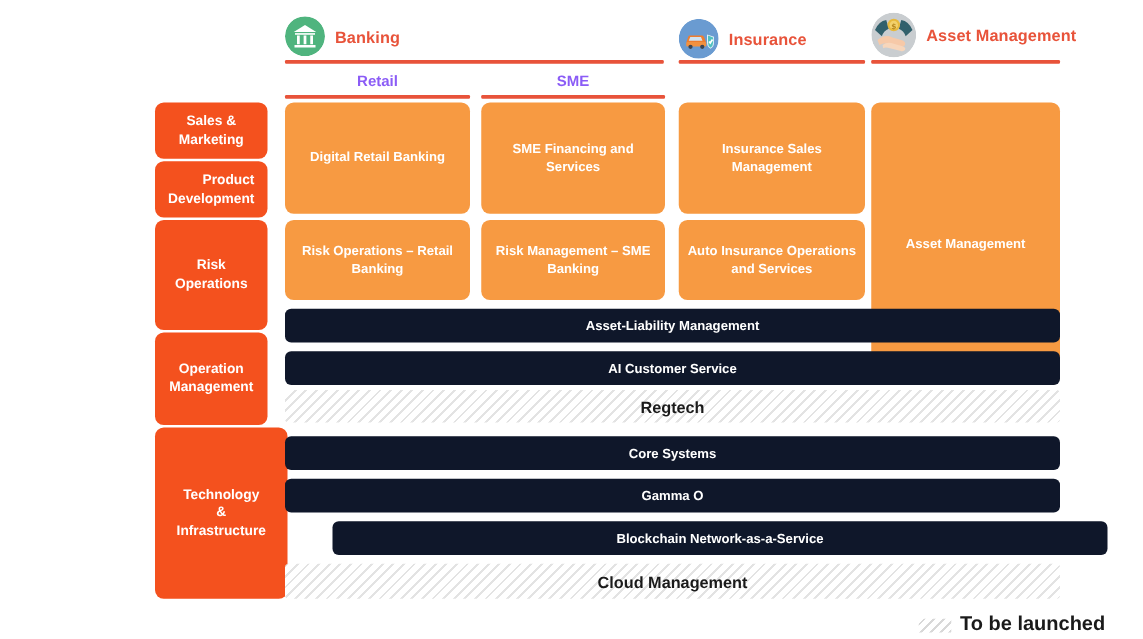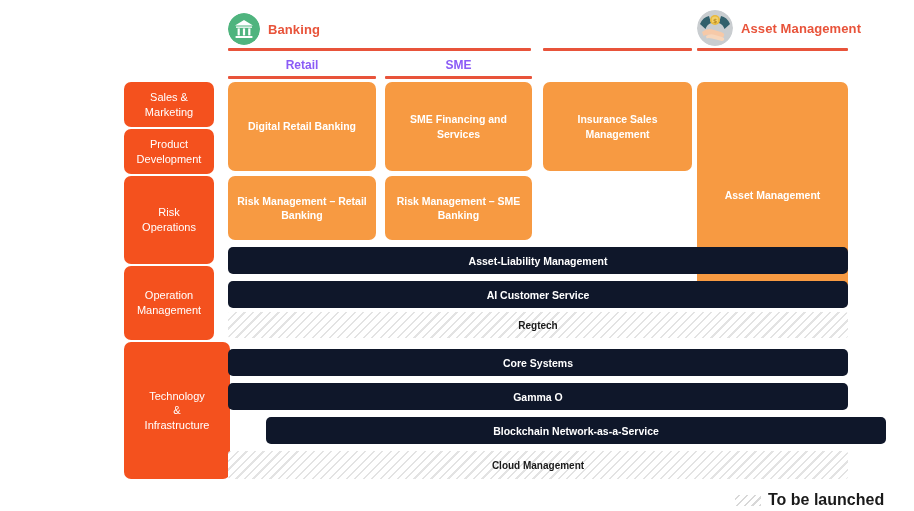--- a/index.html
+++ b/index.html
@@ -36,21 +36,21 @@
   .sub-label{
     position:absolute;text-align:center;color:#8b5cf6;
     font-size:12px;font-weight:bold;
   }
 
   
   .rail{
     background:#f4511e;border-radius:7px;
     display:flex;align-items:center;justify-content:center;
     text-align:center;color:#ffffff;
-    font-size:11px;font-weight:normal;line-height:1.32;
+    font-size:11px;font-weight:bold;line-height:1.32;
     padding:4px 22px;
   }
 
   
   .card{
     background:#f79a42;border-radius:7px;
     display:flex;align-items:center;justify-content:center;
     text-align:center;color:#ffffff;
     font-size:10.5px;font-weight:bold;line-height:1.38;
     padding:4px 6px;
@@ -66,21 +66,21 @@
   
   .hatch{
     background:
       repeating-linear-gradient(
         -45deg,
         #e3e3e3 0px, #e3e3e3 1.6px,
         #ffffff 1.6px, #ffffff 6px
       );
     border-radius:3px;
     display:flex;align-items:center;justify-content:center;
-    color:#1a1a1a;font-size:10px;font-weight:bold;
+    color:#1a1a1a;font-size:13px;font-weight:bold;
   }
 
   
   .legend{display:flex;align-items:center;gap:7px;}
   .legend-swatch{
     width:26px;height:11px;
     background:
       repeating-linear-gradient(
         -45deg,
         #d8d8d8 0px, #d8d8d8 1.6px,
@@ -105,20 +105,40 @@
           <rect x="14.9" y="15.4" width="2.2" height="7"></rect>
           <rect x="20.2" y="15.4" width="2.2" height="7"></rect>
           <rect x="7.6" y="23" width="16.8" height="2"></rect>
         </g>
       </svg>
     </span>
     <span class="bl-label">Banking</span>
   </div>
   <div class="abs rule" style="left:228px;top:48px;width:303px;"></div>
 
+  <div class="abs bl-head" style="left:543px;top:12px;width:149px;height:38px;">
+    <span class="bl-icon">
+      <svg width="32" height="32" viewBox="0 0 32 32">
+        <circle cx="16" cy="16" r="16" fill="#6a9bd1"></circle>
+        <g>
+          <path d="M6 19 L7.6 14.4 Q8 13.4 9 13.4 L18.5 13.4 Q19.6 13.4 20.1 14.4 L22 19 Z" fill="#ef7d2e"></path>
+          <rect x="6" y="18.6" width="16" height="3.6" rx="1" fill="#f2913f"></rect>
+          <circle cx="9.4" cy="22.4" r="1.7" fill="#3d4450"></circle>
+          <circle cx="18.8" cy="22.4" r="1.7" fill="#3d4450"></circle>
+          <path d="M9.2 14.6 L17.8 14.6 L19 17.6 L8 17.6 Z" fill="#cfe3f2"></path>
+        </g>
+        <g>
+          <path d="M22.6 12.6 L28.2 14.4 L28.2 19 Q28.2 22.4 25.4 24 Q22.6 22.4 22.6 19 Z" fill="#e6f2f7"></path>
+          <path d="M23.4 13.3 L27.5 14.9 L27.5 19 Q27.5 21.9 25.4 23.2 Q23.4 21.9 23.4 19 Z" fill="#4fc1c0"></path>
+          <polyline points="24.2,18.2 25.2,19.4 27,16.6" fill="none" stroke="#ffffff" stroke-width="1.4"></polyline>
+        </g>
+      </svg>
+    </span>
+    <span class="bl-label">Insurance</span>
+  </div>
   <div class="abs rule" style="left:543px;top:48px;width:149px;"></div>
 
   <div class="abs bl-head" style="left:697px;top:8px;width:151px;height:40px;">
     <span class="bl-icon" style="width:36px;height:36px;flex:0 0 36px;">
       <svg width="36" height="36" viewBox="0 0 36 36">
         <circle cx="18" cy="18" r="18" fill="#c9cdd0"></circle>
         <path d="M3 14 Q6 7 12 6 L14 13 Q10 14.5 8.5 19 Z" fill="#31606c"></path>
         <path d="M33 14 Q30 7 24 6 L22 13 Q26 14.5 27.5 19 Z" fill="#31606c"></path>
         <circle cx="18" cy="10" r="5" fill="#e8b93b"></circle>
         <circle cx="18" cy="10" r="3.4" fill="#f2d06b"></circle>
@@ -135,21 +155,21 @@
   <div class="abs rule" style="left:228px;top:76px;width:148px;"></div>
 
   <div class="sub-label" style="left:385px;top:58px;width:147px;">SME</div>
   <div class="abs rule" style="left:385px;top:76px;width:147px;"></div>
 
   <div class="abs rule" style="left:543px;top:70px;width:0px;"></div>
 
   <div class="abs rail" style="left:124px;top:82px;width:90px;height:45px;">
     <span>Sales &amp; Marketing</span>
   </div>
-  <div class="abs rail" style="left:124px;top:129px;width:90px;height:45px;">
+  <div class="abs rail" style="left:124px;top:129px;width:90px;height:45px;text-align:right;">
     <span>Product Development</span>
   </div>
   <div class="abs rail" style="left:124px;top:176px;width:90px;height:88px;">
     <span>Risk Operations</span>
   </div>
   <div class="abs rail" style="left:124px;top:266px;width:90px;height:74px;">
     <span>Operation Management</span>
   </div>
   <div class="abs rail" style="left:124px;top:342px;width:106px;height:137px;">
     <span>Technology &amp; Infrastructure</span>
@@ -163,24 +183,27 @@
     <span>Digital Retail Banking</span>
   </div>
   <div class="abs card" style="left:385px;top:82px;width:147px;height:89px;">
     <span>SME Financing and Services</span>
   </div>
   <div class="abs card" style="left:543px;top:82px;width:149px;height:89px;">
     <span>Insurance Sales Management</span>
   </div>
 
   <div class="abs card" style="left:228px;top:176px;width:148px;height:64px;">
-    <span>Risk Management – Retail Banking</span>
+    <span>Risk Operations – Retail Banking</span>
   </div>
   <div class="abs card" style="left:385px;top:176px;width:147px;height:64px;">
     <span>Risk Management – SME Banking</span>
+  </div>
+  <div class="abs card" style="left:543px;top:176px;width:149px;height:64px;">
+    <span>Auto Insurance Operations and Services</span>
   </div>
 
   <div class="abs bar" style="left:228px;top:247px;width:620px;height:27px;">
     <span>Asset-Liability Management</span>
   </div>
   <div class="abs bar" style="left:228px;top:281px;width:620px;height:27px;">
     <span>AI Customer Service</span>
   </div>
 
   <div class="abs hatch" style="left:228px;top:312px;width:620px;height:26px;">

